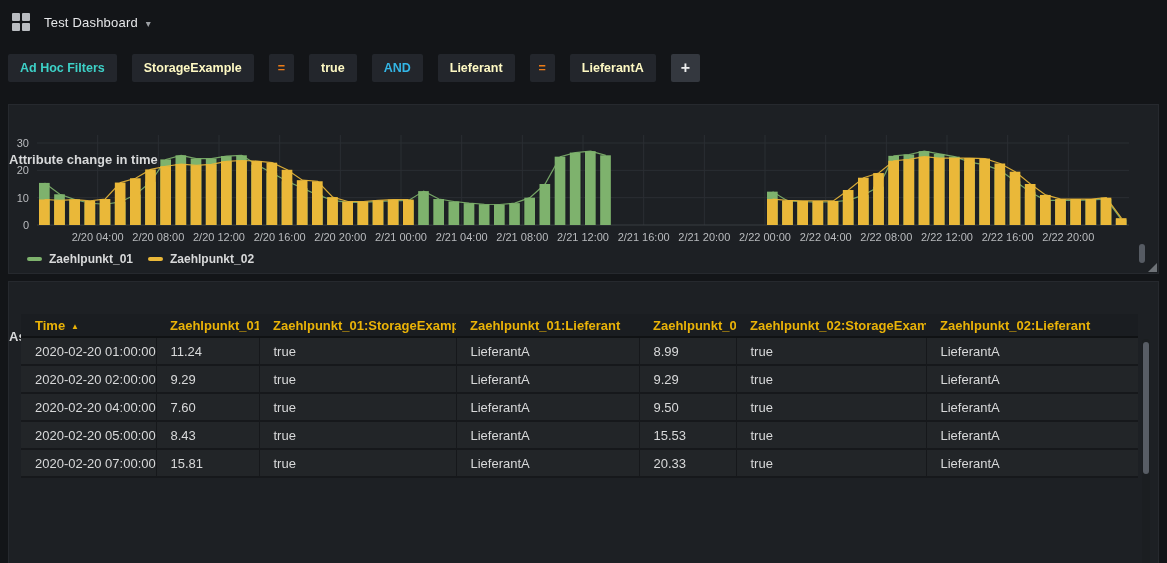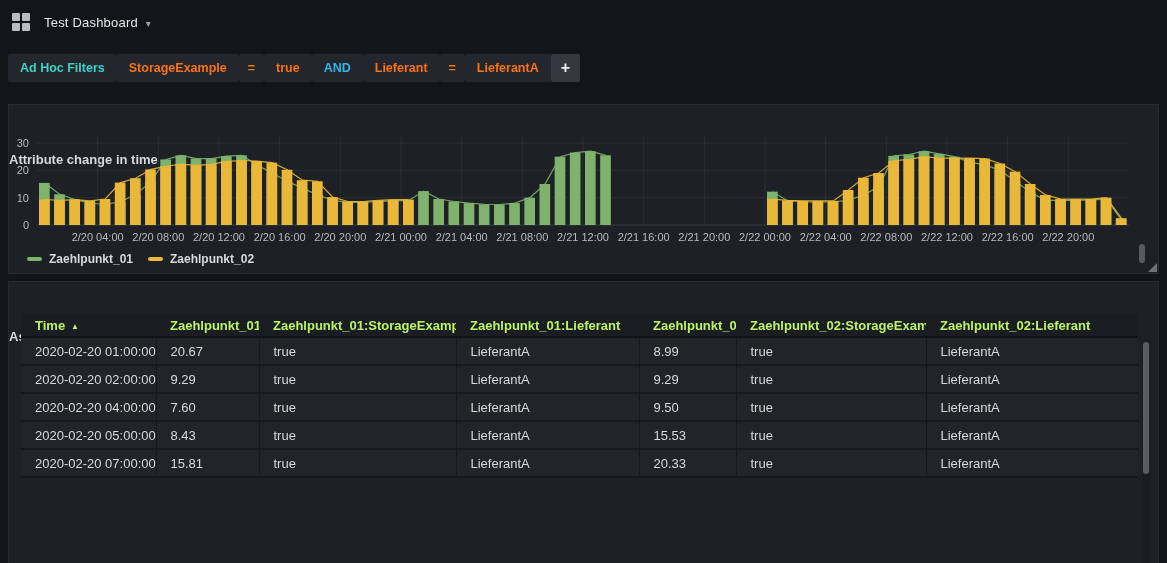--- a/index.html
+++ b/index.html
@@ -11,25 +11,25 @@
     position:relative;
   }
   
   .dash-header { display:flex; align-items:center; height:44px; padding:0 10px; }
   .grid-icon { display:grid; grid-template-columns:8px 8px; grid-gap:2px; margin:0 14px 0 2px; cursor:pointer; }
   .grid-icon i { width:8px; height:8px; background:#b9bcc0; border-radius:1px; }
   .dash-title-btn { display:flex; align-items:center; cursor:pointer; }
   .dash-title { font-size:13px; color:#e6e7e9; letter-spacing:.2px; }
   .caret { color:#9da0a4; font-size:10px; margin-left:8px; padding-top:3px; }
   
-  .filter-bar { display:flex; align-items:center; gap:0; padding:10px 0 0 8px; }
+  .filter-bar { display:flex; align-items:center; gap:15px; padding:10px 0 0 8px; }
   .chip {
     display:inline-flex; align-items:center; justify-content:center;
     background:#23262c; border-radius:2px; padding:0 12px; height:28px;
-    font-size:12.5px; font-weight:700; color:#f97316; cursor:pointer; white-space:nowrap;
+    font-size:12.5px; font-weight:700; color:#fef9c3; cursor:pointer; white-space:nowrap;
   }
   .chip.label { color:#3dd1c7; }
   .chip.op   { color:#eb7b18; padding:0 9px; }
   .chip.cond { color:#33b5e5; }
   .chip.add  { background:#34383f; color:#eceded; font-size:16px; padding:0 10px; font-weight:700; }
   
   .panel { position:absolute; background:#1d2024; border:1px solid #26292e; }
   .panel-title { text-align:left; font-size:13px; font-weight:700; color:#d8d9da; padding-top:7px; cursor:pointer;margin-top:40px; }
   #chart-panel { left:8px; top:104px; width:1151px; height:170px; }
   #chart-mount { position:absolute; left:0; top:24px; width:1147px; height:122px; }
@@ -37,21 +37,21 @@
   .legend-item { display:flex; align-items:center; cursor:pointer; }
   .legend .dash { width:15px; height:4px; border-radius:2px; display:inline-block; margin-right:7px; }
   .chart-scrollbar { position:absolute; right:13px; top:139px; width:6px; height:19px; background:#565b63; border-radius:3px; cursor:pointer; }
   .resize-corner { position:absolute; right:1px; bottom:1px; width:0; height:0;
     border-left:9px solid transparent; border-bottom:9px solid #6e7277; cursor:nwse-resize; }
   
   #table-panel { left:8px; top:281px; width:1151px; height:290px; }
   .table-wrap { position:absolute; left:12px; right:8px; top:32px; bottom:-10px; overflow:hidden; }
   table { border-collapse:collapse; table-layout:fixed; width:1117px; }
   th {
-    color:#bef264; font-size:13px; font-weight:700; text-align:left;
+    color:#eab308; font-size:13px; font-weight:700; text-align:left;
     padding:0 0 0 14px; height:23px; background:#1a1d21;
     border-bottom:2px solid #101214; cursor:pointer; white-space:nowrap; overflow:hidden;
   }
   th .sort-caret { font-size:8px; margin-left:6px; position:relative; top:-1px; }
   td {
     font-size:13px; color:#d8d9da; height:28px; padding:0 0 0 14px;
     background:#222528; border-bottom:2px solid #16181b; border-right:1px solid #16181b;
     white-space:nowrap; overflow:hidden;
   }
   td:last-child { border-right:none; }
@@ -284,21 +284,21 @@
             <th>Zaehlpunkt_01:StorageExample</th>
             <th>Zaehlpunkt_01:Lieferant</th>
             <th>Zaehlpunkt_02</th>
             <th>Zaehlpunkt_02:StorageExample</th>
             <th>Zaehlpunkt_02:Lieferant</th>
           </tr>
         </thead>
         <tbody>
           <tr>
             <td>2020-02-20 01:00:00</td>
-            <td>20.67</td>
+            <td>11.24</td>
             <td>true</td>
             <td>LieferantA</td>
             <td>8.99</td>
             <td>true</td>
             <td>LieferantA</td>
           </tr>
           <tr>
             <td>2020-02-20 02:00:00</td>
             <td>9.29</td>
             <td>true</td>

